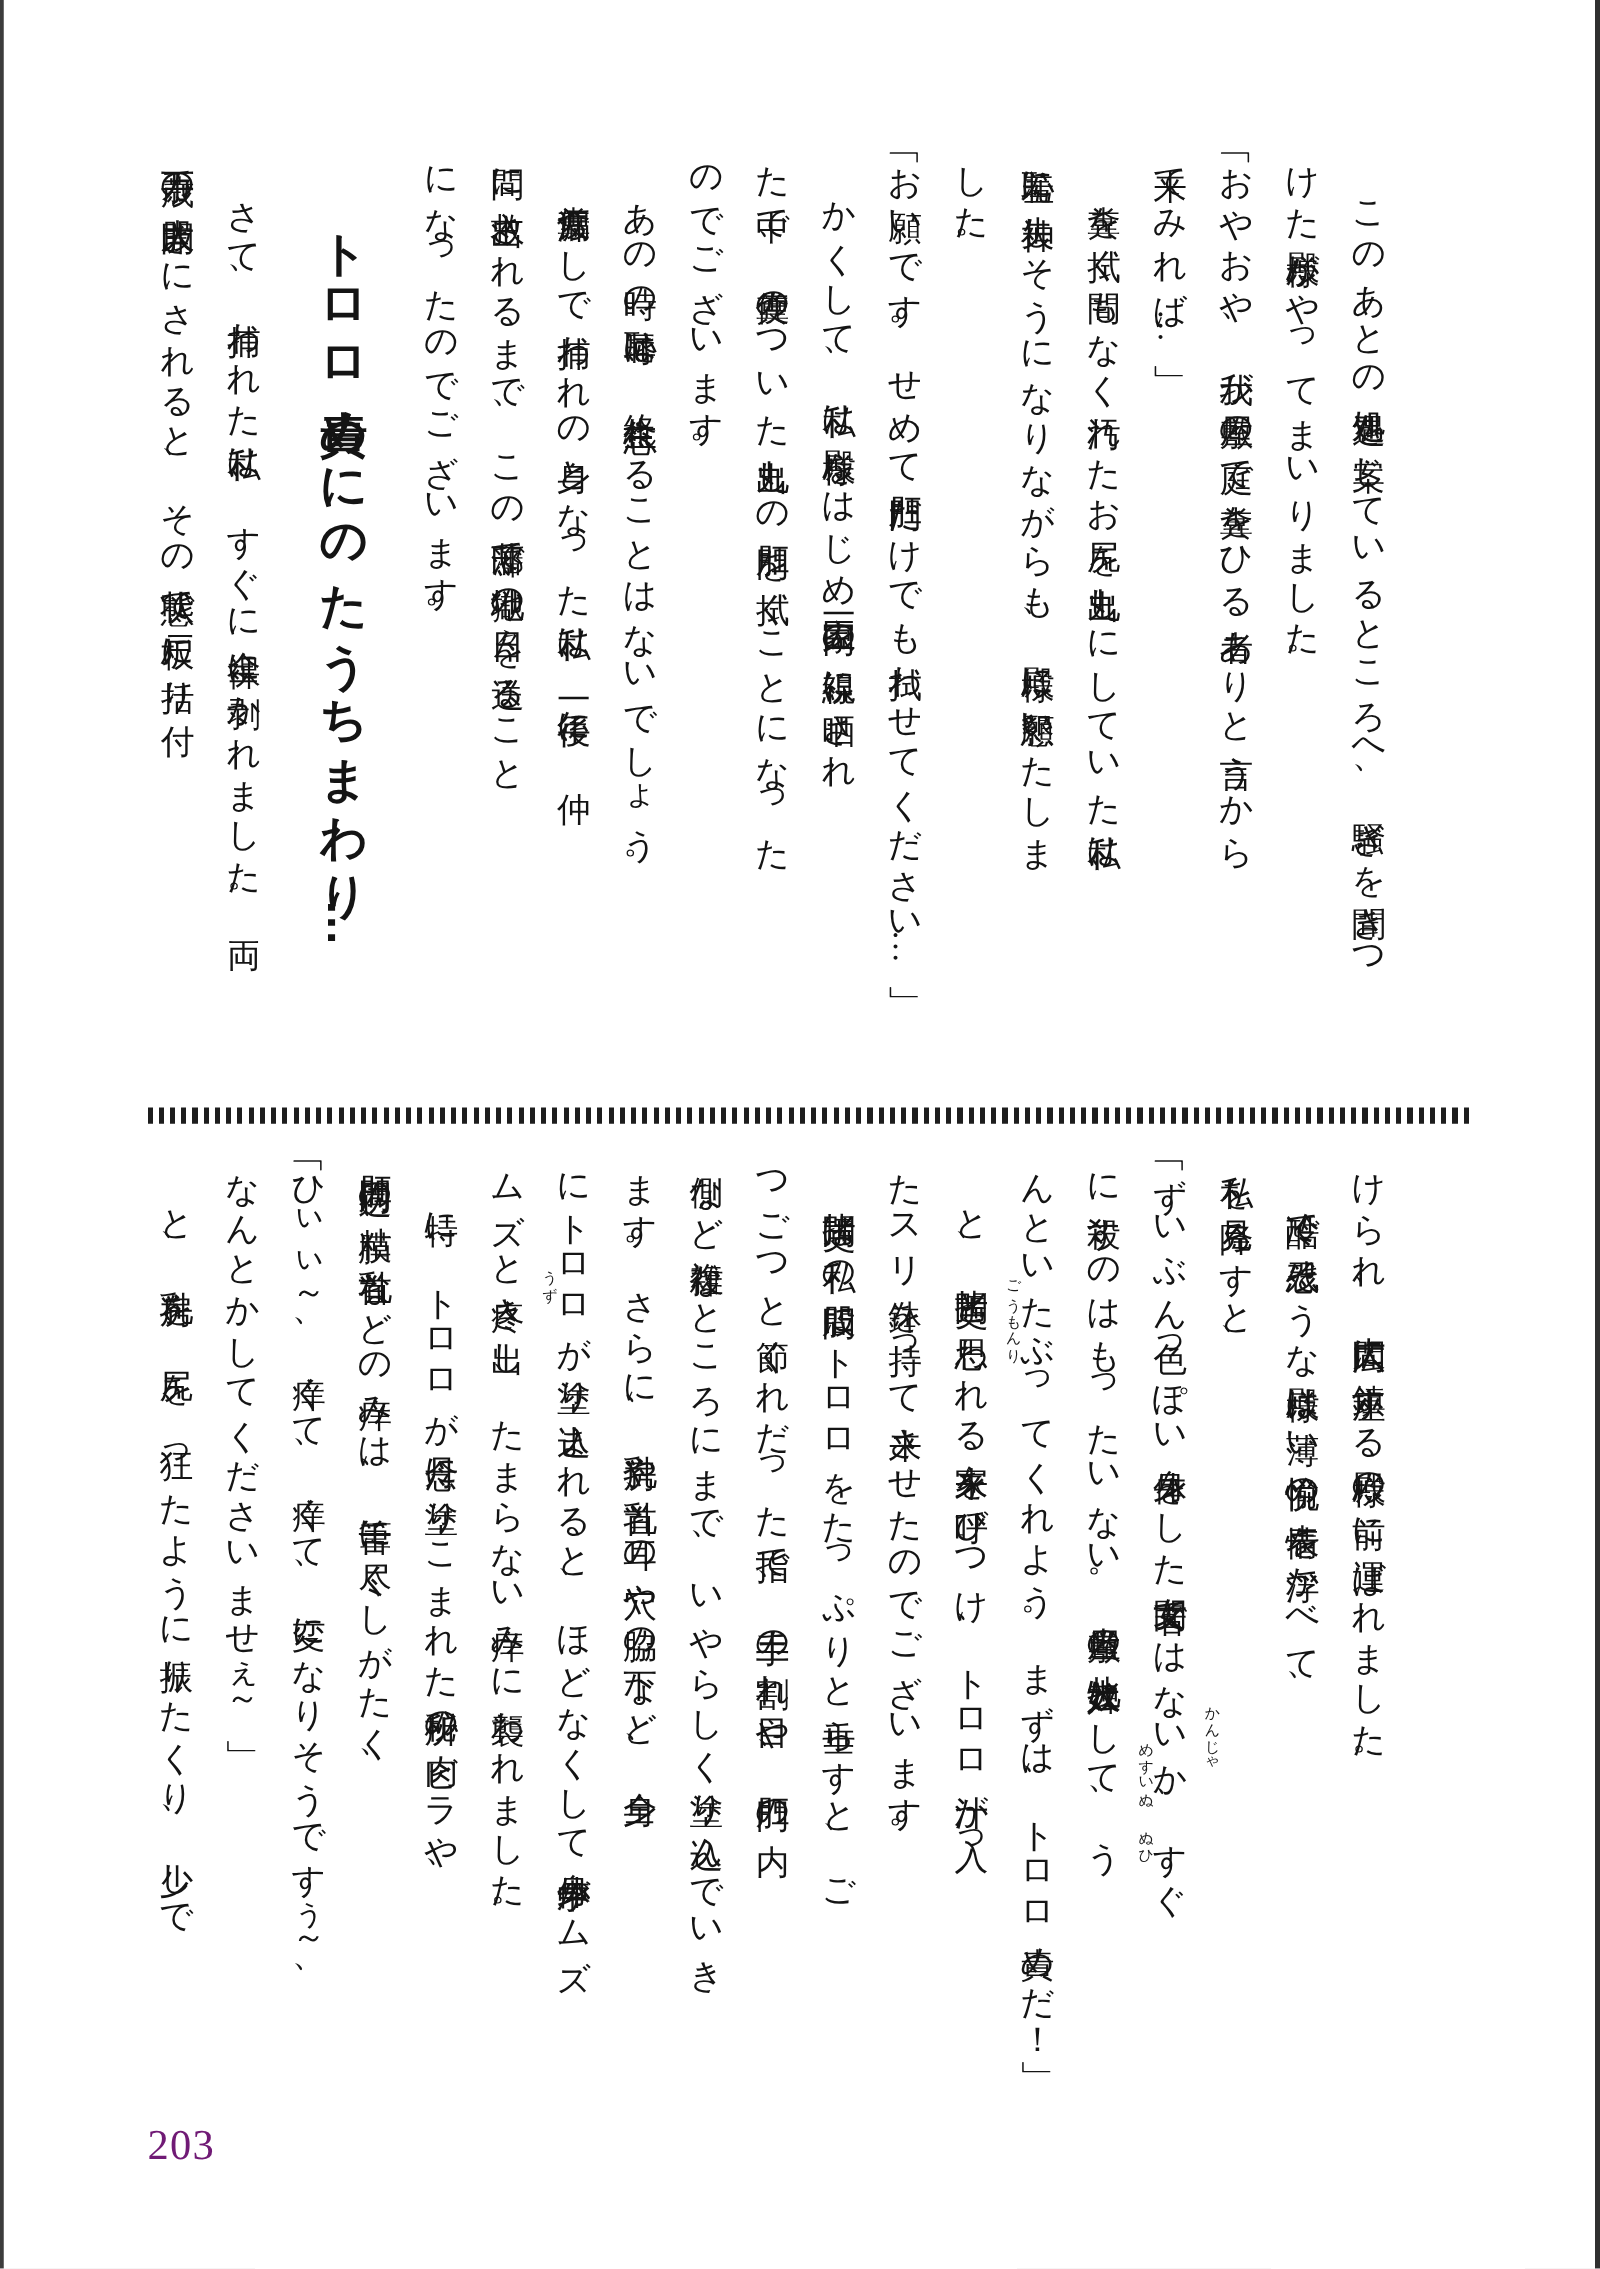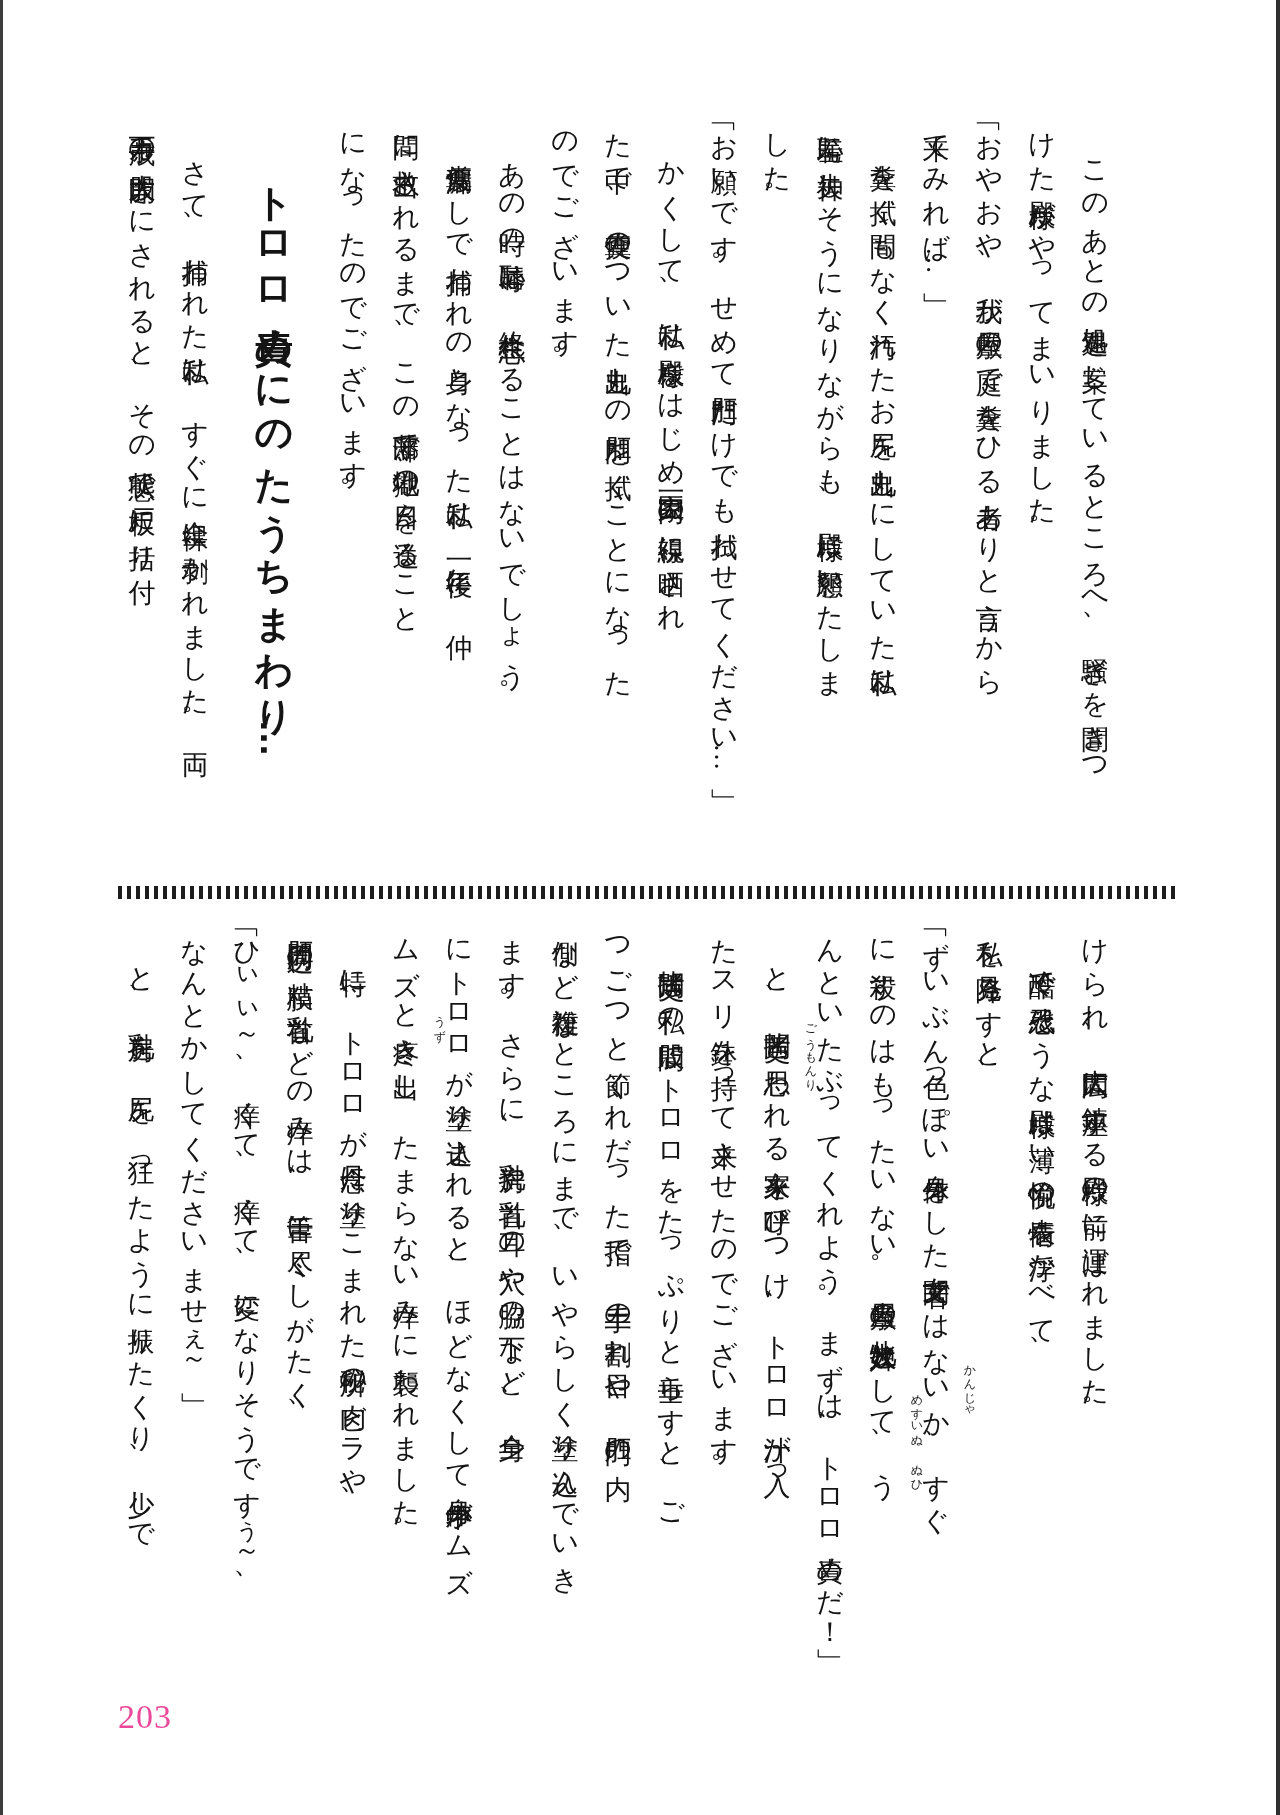--- a/index.html
+++ b/index.html
@@ -50,21 +50,21 @@
     letter-spacing:0;
     white-space:nowrap;
     display:flex;align-items:center;justify-content:center;
     color:#1a1a1a;
   }
   .page-number{
     position:absolute;
     left:118px;top:1698px;
     font-size:34px;
     letter-spacing:1px;
-    color:#ec4899;
+    color:#701a75;
   }
 </style>
 </head>
 <body>
 
 <div class="page">
   <div class="scan-edge left"></div>
   <div class="scan-edge right"></div>
 
   <section class="vtext block1">

